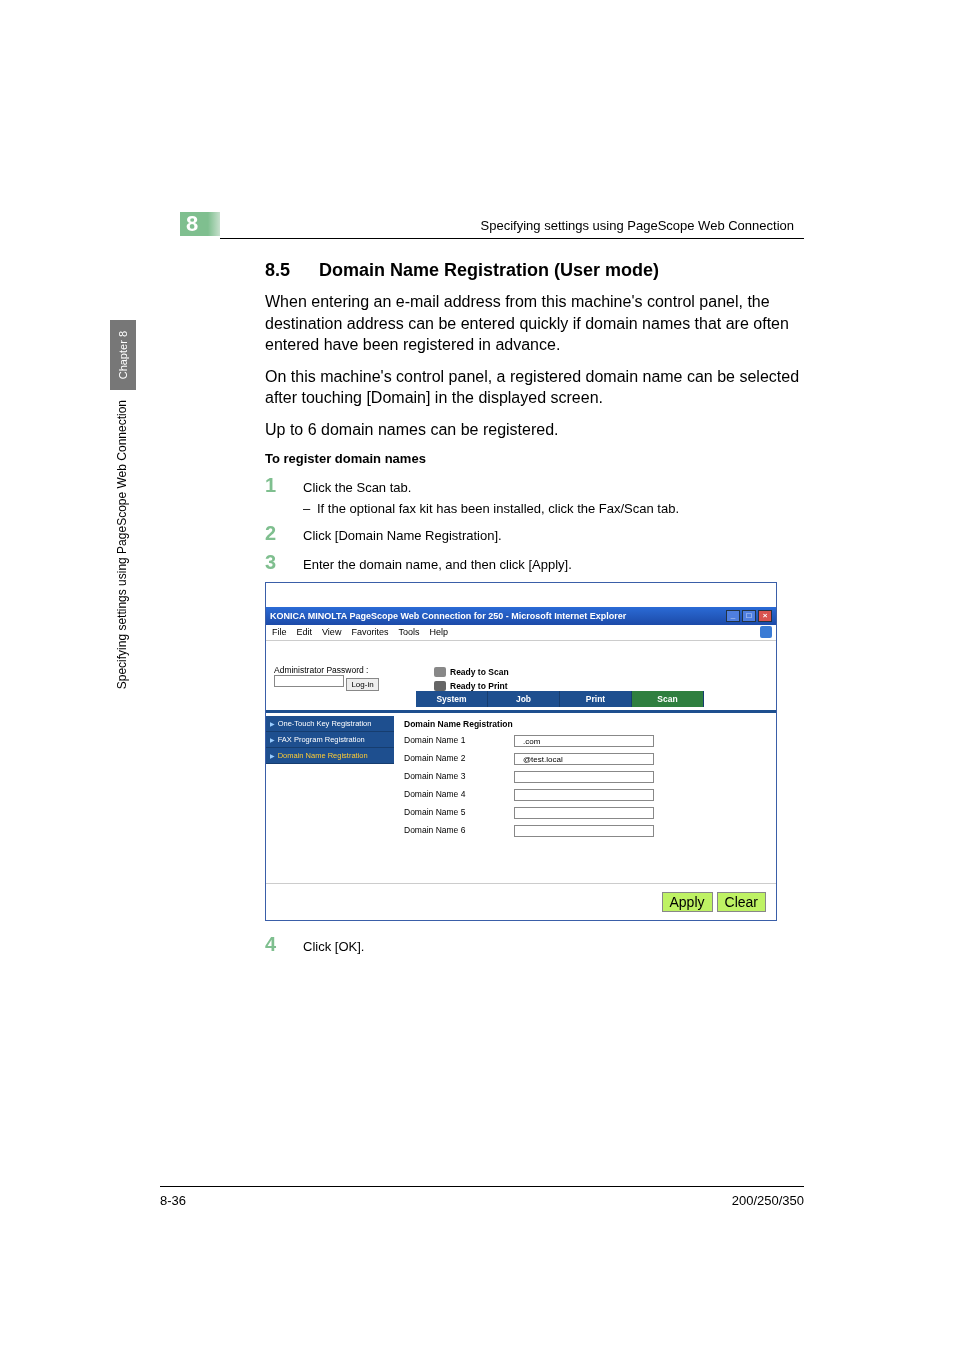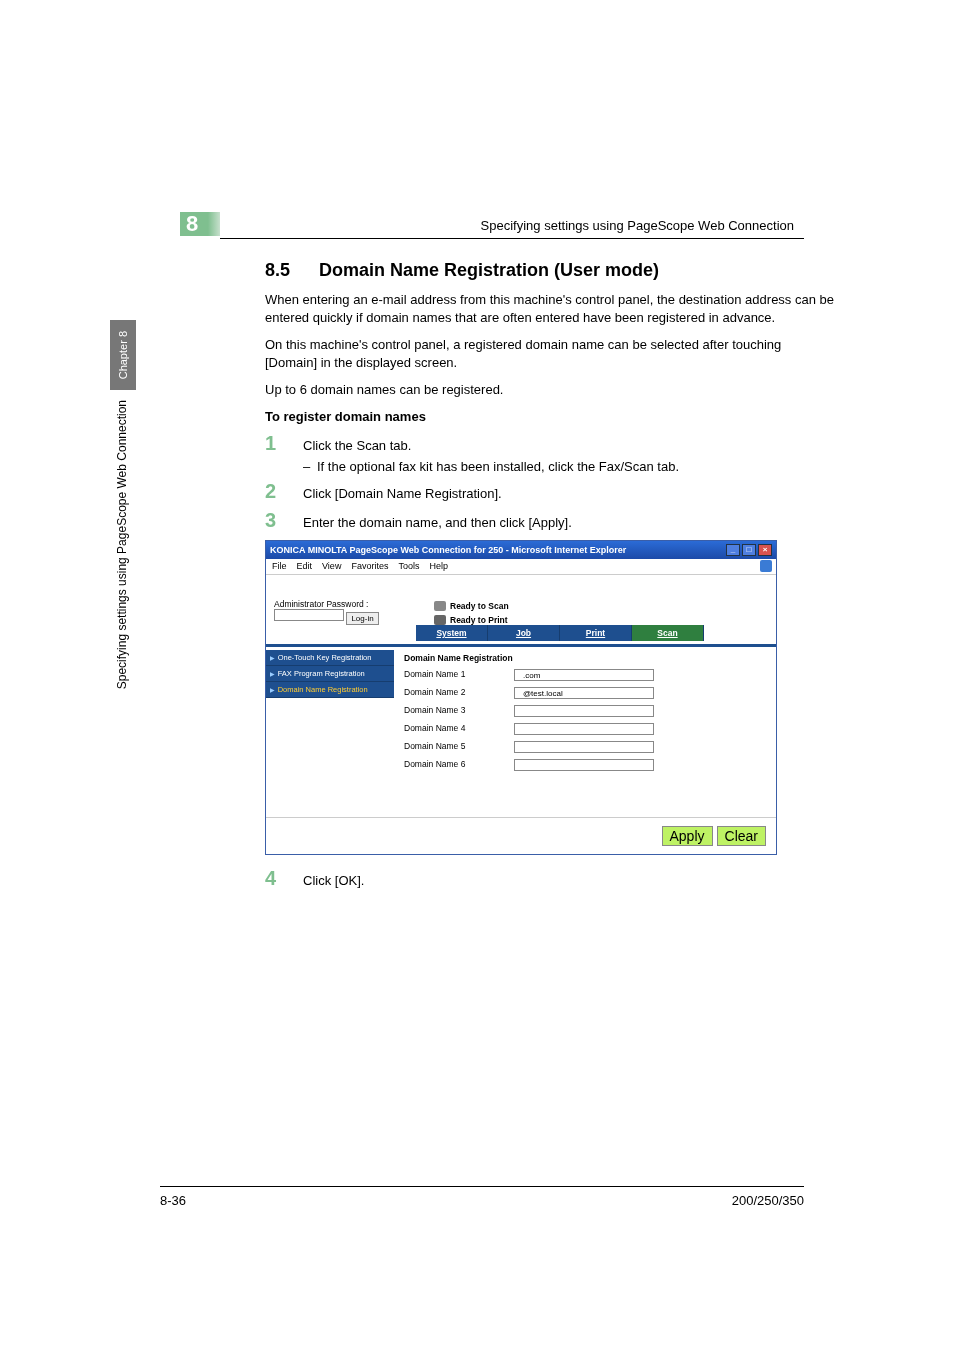--- a/index.html
+++ b/index.html
@@ -76,21 +76,21 @@
   }
   .content {
     position: absolute;
     left: 265px;
     top: 260px;
     width: 570px;
   }
   .sec-row { display: flex; gap: 16px; margin-bottom: 10px;}
   .sec-num { font-size: 18px; font-weight: bold; width: 38px;}
   .sec-title { font-size: 18px; font-weight: bold;}
-  .para { font-size: 13px; line-height: 1.35; margin: 6px 0 10px 0;}
+  .para { font-size: 16px; line-height: 1.35; margin: 6px 0 10px 0;}
   .subhead { font-size: 13px; font-weight: bold; margin: 8px 0 8px 0;}
   .step-row { display: flex; align-items: baseline; margin: 6px 0 4px 0;}
   .step-num { width: 38px; font-size: 20px; font-weight: bold; color: #7fbf8f;}
   .step-body { flex: 1; font-size: 13px;}
   .step-sub { margin: 4px 0 4px 38px; font-size: 13px;}
   .dash { display:inline-block; width:14px;}
   .figure {
     margin: 8px 0 10px 0;
     width: 512px;
     border: 1px solid #3a5ea8;
@@ -100,20 +100,21 @@
   .fig-titlebar {
     height: 18px;
     background: linear-gradient(to bottom,#2b6bd6,#1c4aa8);
     color:#fff;
     font-size: 9px;
     font-weight: bold;
     display:flex;
     align-items:center;
     padding: 0 4px;
     justify-content: space-between;
+    margin-top: 24px;
   }
   .winbtns { display:flex; gap:2px;}
   .winbtn { width:14px; height:12px; background:#4f7fe0; border:1px solid #234; font-size:8px; display:flex; align-items:center; justify-content:center; color:#fff;}
   .winbtn.close { background:#d9534f;}
   .fig-menubar {
     height: 16px;
     font-size: 9px;
     display:flex;
     align-items:center;
     gap:10px;
@@ -145,21 +146,20 @@
     width: 72px;
     height: 16px;
     background: #1e4f8f;
     color:#fff;
     font-size: 8.5px;
     font-weight: bold;
     display:flex;
     align-items:center;
     justify-content:center;
     border-right:1px solid #163d6f;
-    text-decoration:underline;
   }
   .mtab.active { background:#2f7f3f;}
   .fig-sep { height:3px; background:#1e4f8f; margin-top:3px;}
   .fig-main { display:flex; min-height: 170px;}
   .fig-side { width: 128px; padding: 3px 0 0 0;}
   .side-item {
     background:#1e4f8f;
     color:#fff;
     font-size:7.5px;
     padding:3px 4px;

